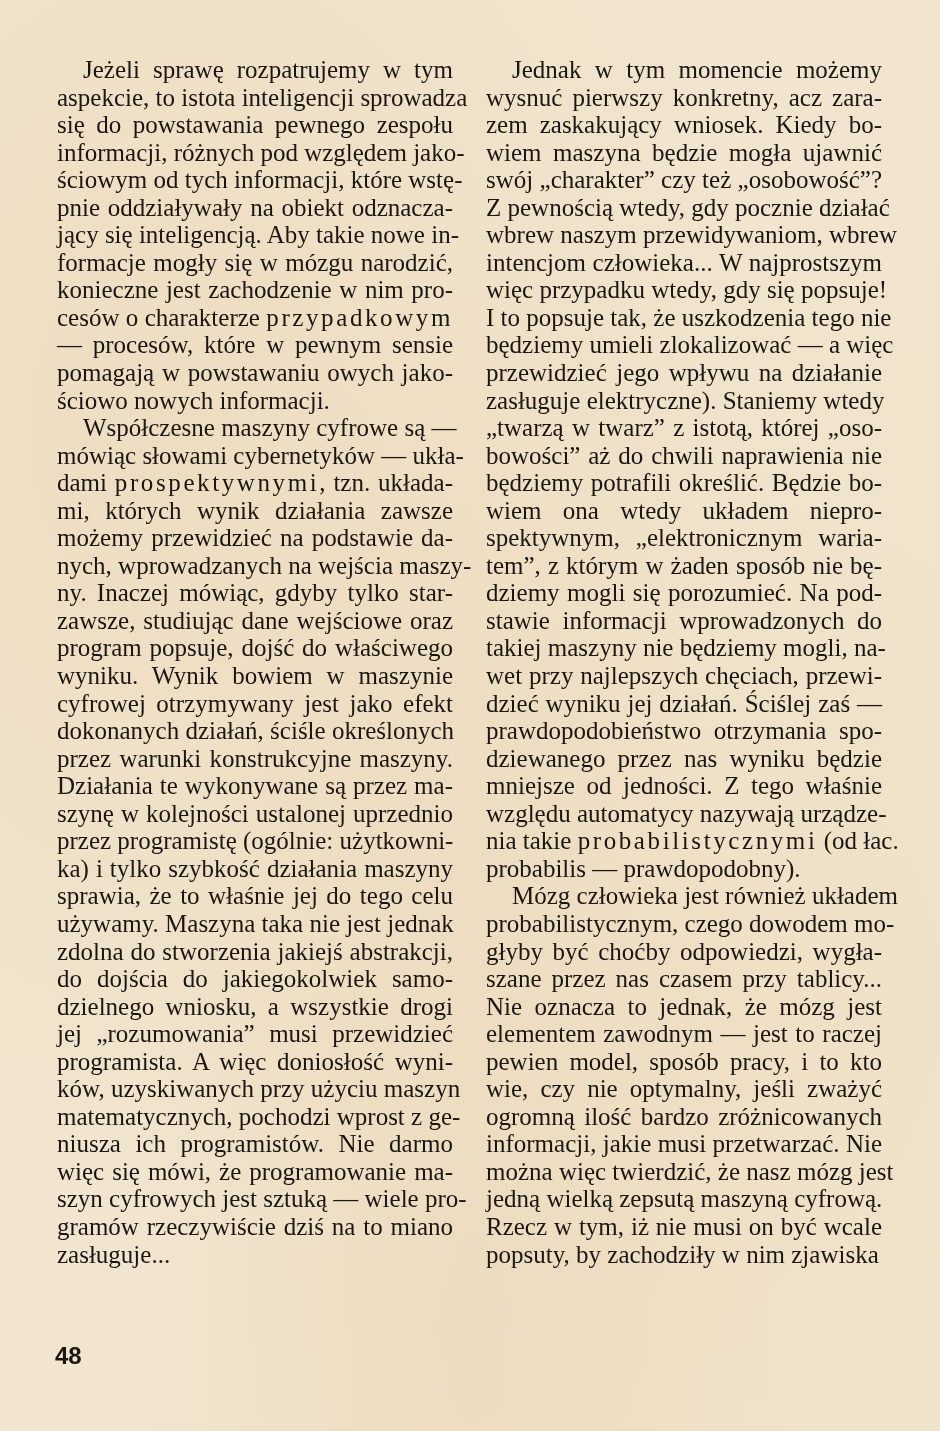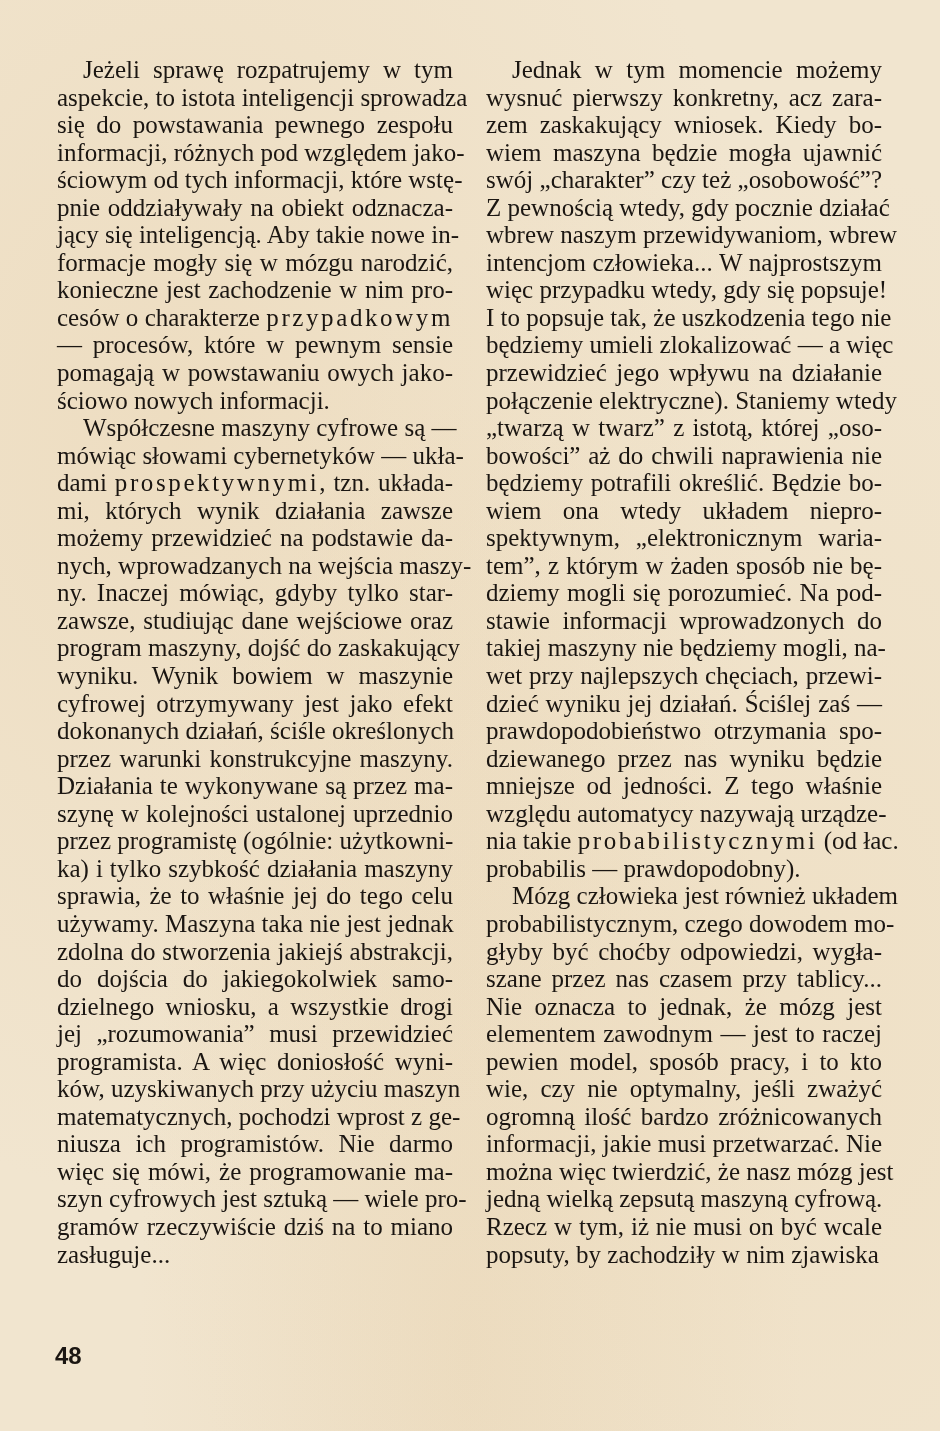--- a/index.html
+++ b/index.html
@@ -60,21 +60,21 @@
       </div>
       <div>
         <span class="line indent">Współczesne maszyny cyfrowe są —</span>
         <span class="line">mówiąc słowami cybernetyków — ukła-</span>
         <span class="line"><span>dami </span><span class="spaced">prospektywnymi</span><span>, tzn. układa-</span></span>
         <span class="line">mi, których wynik działania zawsze</span>
         <span class="line">możemy przewidzieć na podstawie da-</span>
         <span class="line">nych, wprowadzanych na wejścia maszy-</span>
         <span class="line">ny. Inaczej mówiąc, gdyby tylko star-</span>
         <span class="line">zawsze, studiując dane wejściowe oraz</span>
-        <span class="line">program maszyny, dojść do zaskakujący</span>
+        <span class="line">program popsuje, dojść do właściwego</span>
         <span class="line">wyniku. Wynik bowiem w maszynie</span>
         <span class="line">cyfrowej otrzymywany jest jako efekt</span>
         <span class="line">dokonanych działań, ściśle określonych</span>
         <span class="line">przez warunki konstrukcyjne maszyny.</span>
         <span class="line">Działania te wykonywane są przez ma-</span>
         <span class="line">szynę w kolejności ustalonej uprzednio</span>
         <span class="line">przez programistę (ogólnie: użytkowni-</span>
         <span class="line">ka) i tylko szybkość działania maszyny</span>
         <span class="line">sprawia, że to właśnie jej do tego celu</span>
         <span class="line">używamy. Maszyna taka nie jest jednak</span>
@@ -99,21 +99,21 @@
         <span class="line">zem zaskakujący wniosek. Kiedy bo-</span>
         <span class="line">wiem maszyna będzie mogła ujawnić</span>
         <span class="line">swój „charakter” czy też „osobowość”?</span>
         <span class="line">Z pewnością wtedy, gdy pocznie działać</span>
         <span class="line">wbrew naszym przewidywaniom, wbrew</span>
         <span class="line">intencjom człowieka... W najprostszym</span>
         <span class="line">więc przypadku wtedy, gdy się popsuje!</span>
         <span class="line">I to popsuje tak, że uszkodzenia tego nie</span>
         <span class="line">będziemy umieli zlokalizować — a więc</span>
         <span class="line">przewidzieć jego wpływu na działanie</span>
-        <span class="line">połączenie elektryczne). Staniemy wtedy</span>
+        <span class="line">zasługuje elektryczne). Staniemy wtedy</span>
         <span class="line">„twarzą w twarz” z istotą, której „oso-</span>
         <span class="line">bowości” aż do chwili naprawienia nie</span>
         <span class="line">będziemy potrafili określić. Będzie bo-</span>
         <span class="line">wiem ona wtedy układem niepro-</span>
         <span class="line">spektywnym, „elektronicznym waria-</span>
         <span class="line">tem”, z którym w żaden sposób nie bę-</span>
         <span class="line">dziemy mogli się porozumieć. Na pod-</span>
         <span class="line">stawie informacji wprowadzonych do</span>
         <span class="line">takiej maszyny nie będziemy mogli, na-</span>
         <span class="line">wet przy najlepszych chęciach, przewi-</span>

